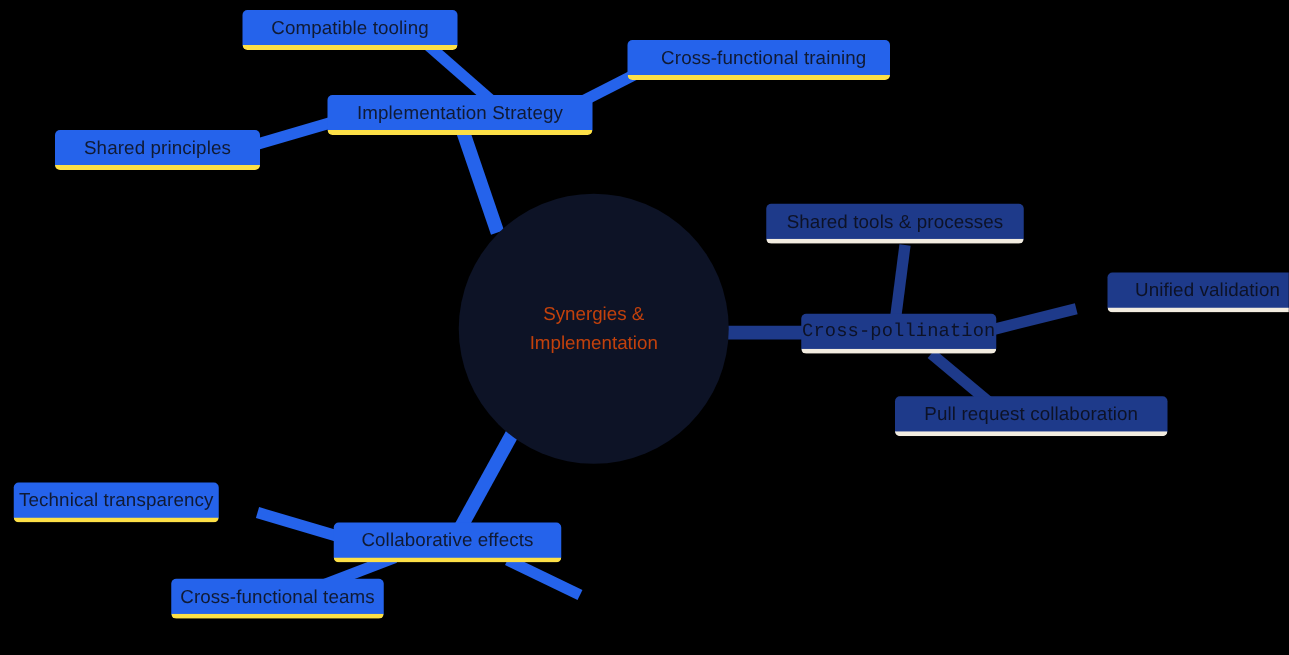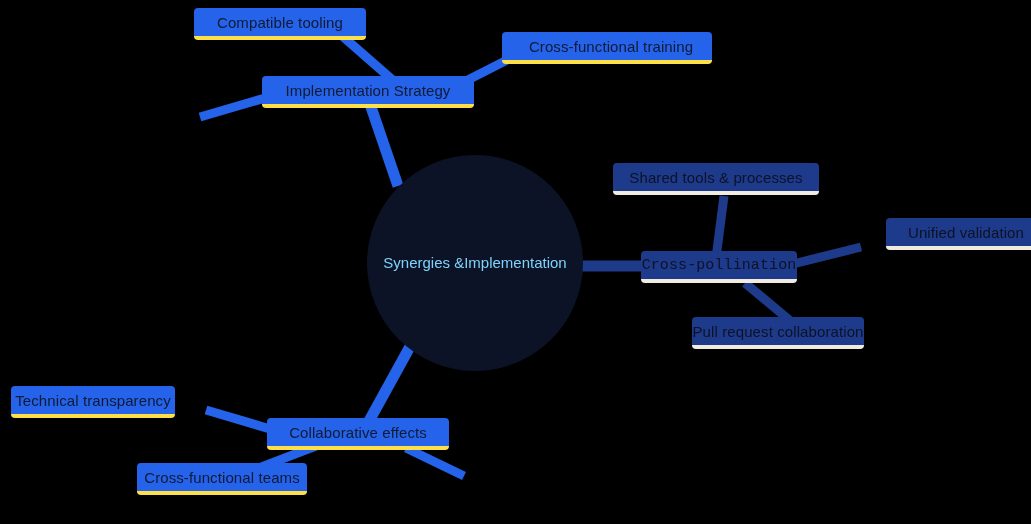--- a/index.html
+++ b/index.html
@@ -45,25 +45,25 @@
   .node.dark {
     background: #1e3a8a;
     color: #0d1226;
     border-bottom: 4px solid #f2ece0;
   }
   .center-node {
     position: absolute;
     border-radius: 50%;
     background: #0d1326;
     display: flex;
-    flex-direction: row;
+    flex-direction: column;
     align-items: center;
     justify-content: center;
     text-align: center;
-    color: #7dd3fc;
+    color: #c2410c;
     font-size: 15px;
     line-height: 1.55;
   }
   .center-node .cl { display: block; }
 </style>
 </head>
 <body>
 
 <div id="canvas">
 
@@ -90,28 +90,29 @@
     <span class="cl">Synergies &amp;</span>
     <span class="cl">Implementation</span>
   </div>
 
   <div class="node bright" style="left:262px; top:76px; width:212px;">Implementation Strategy</div>
 
   <div class="node bright" style="left:194px; top:8px; width:172px;">Compatible tooling</div>
 
   <div class="node bright" style="left:502px; top:32px; width:210px;padding-left:22px;">Cross-functional training</div>
 
+  <div class="node bright" style="left:44px; top:104px; width:164px;">Shared principles</div>
 
   <div class="node dark" style="left:641px; top:251px; width:156px;font-family:Liberation Mono, monospace;">Cross-pollination</div>
 
   <div class="node dark" style="left:613px; top:163px; width:206px;">Shared tools &amp; processes</div>
 
   <div class="node dark" style="left:886px; top:218px; width:160px;">Unified validation</div>
 
-  <div class="node dark" style="left:692px; top:317px; width:172px;">Pull request collaboration</div>
+  <div class="node dark" style="left:716px; top:317px; width:218px;">Pull request collaboration</div>
 
   <div class="node bright" style="left:267px; top:418px; width:182px;">Collaborative effects</div>
 
   <div class="node bright" style="left:11px; top:386px; width:164px;">Technical transparency</div>
 
   <div class="node bright" style="left:137px; top:463px; width:170px;">Cross-functional teams</div>
 
 
 </div>
 

